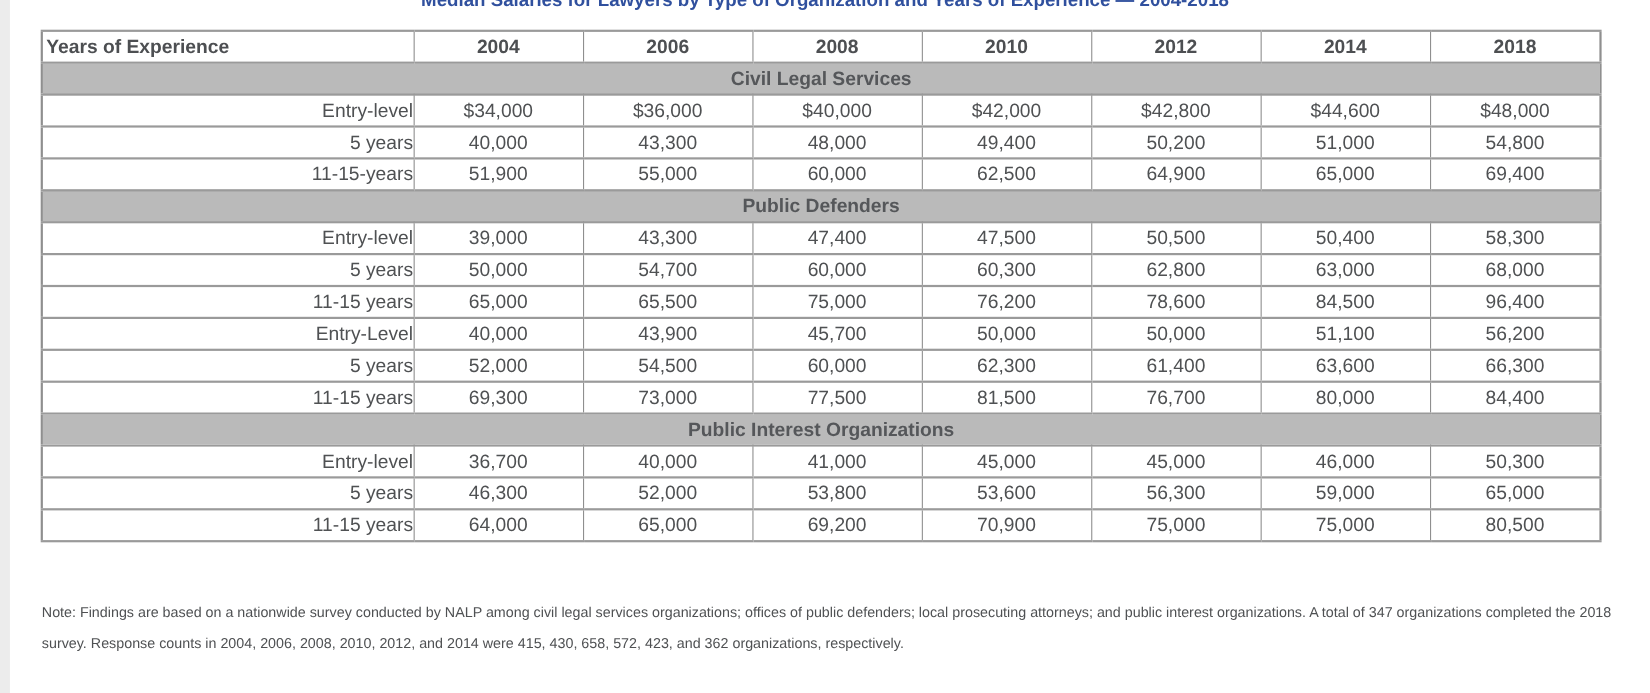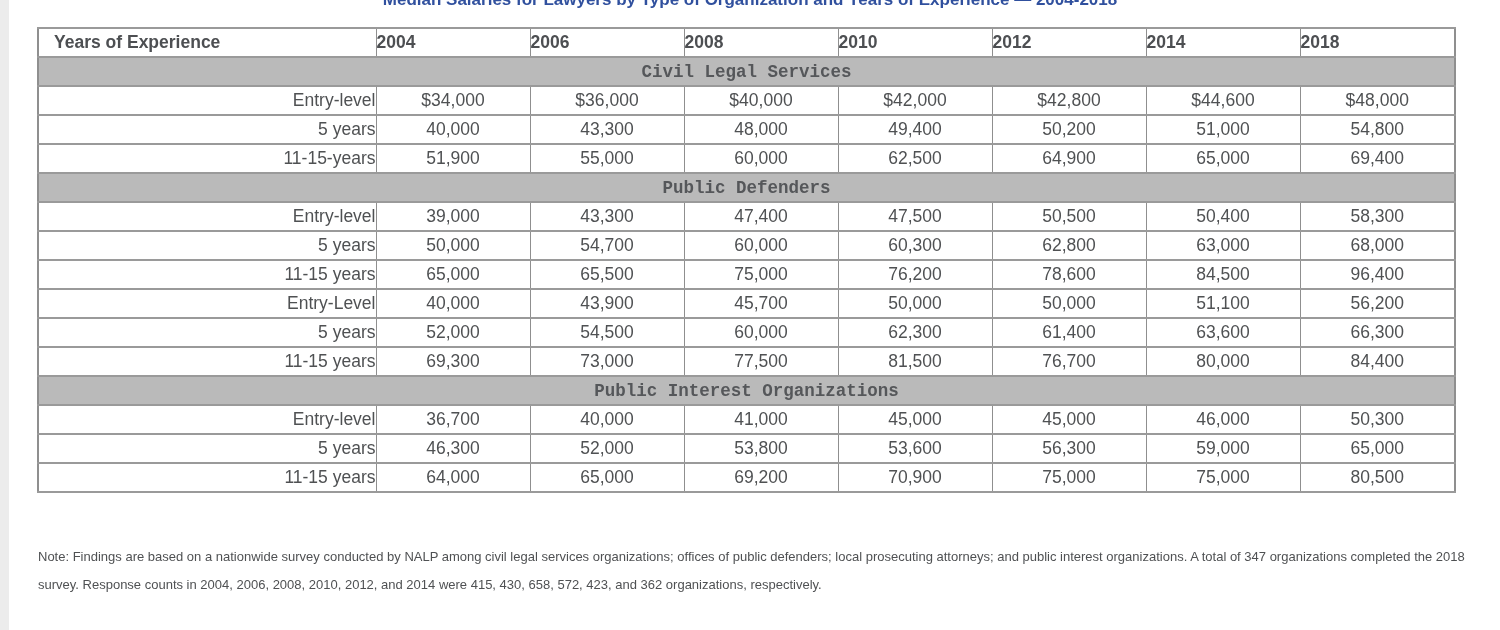--- a/index.html
+++ b/index.html
@@ -51,32 +51,31 @@
     border-bottom: 2px solid #9A9A9A;
     height: 27px;
     font-size: 17.5px;
     padding: 0;
     white-space: nowrap;
     overflow: hidden;
   }
   .salary-table th {
     font-weight: bold;
     color: #4D4F52;
-    text-align: left;
+    text-align: center;
   }
   .salary-table th.col-label {
     text-align: left;
-    padding-left: 15px;
+    padding-left: 3px;
   }
   .salary-table td.section-band {
     background: #BABABA;
     font-weight: bold;
     text-align: center;
     color: #55575A;
-    font-family: Liberation Mono, monospace;
   }
   .salary-table td.row-label {
     text-align: right;
     padding-left: 3px;
   }
   .salary-table td.cell {
     text-align: center;
   }
   .note {
     position: absolute;

